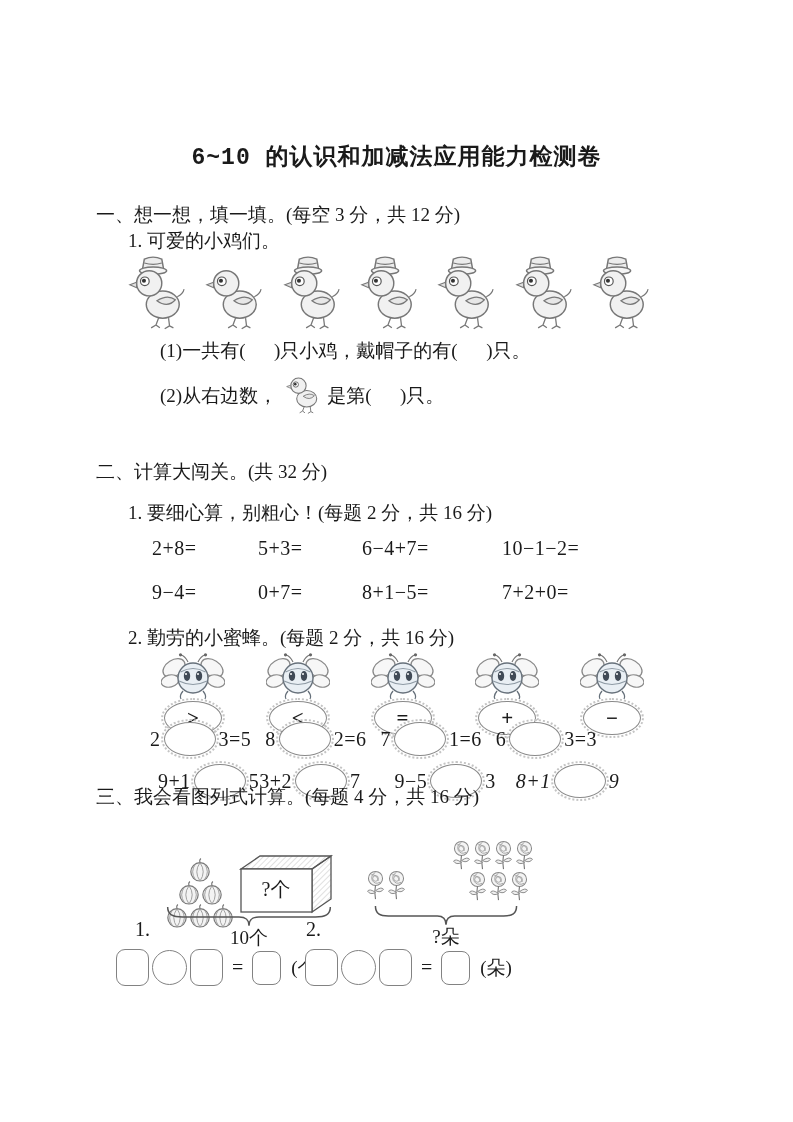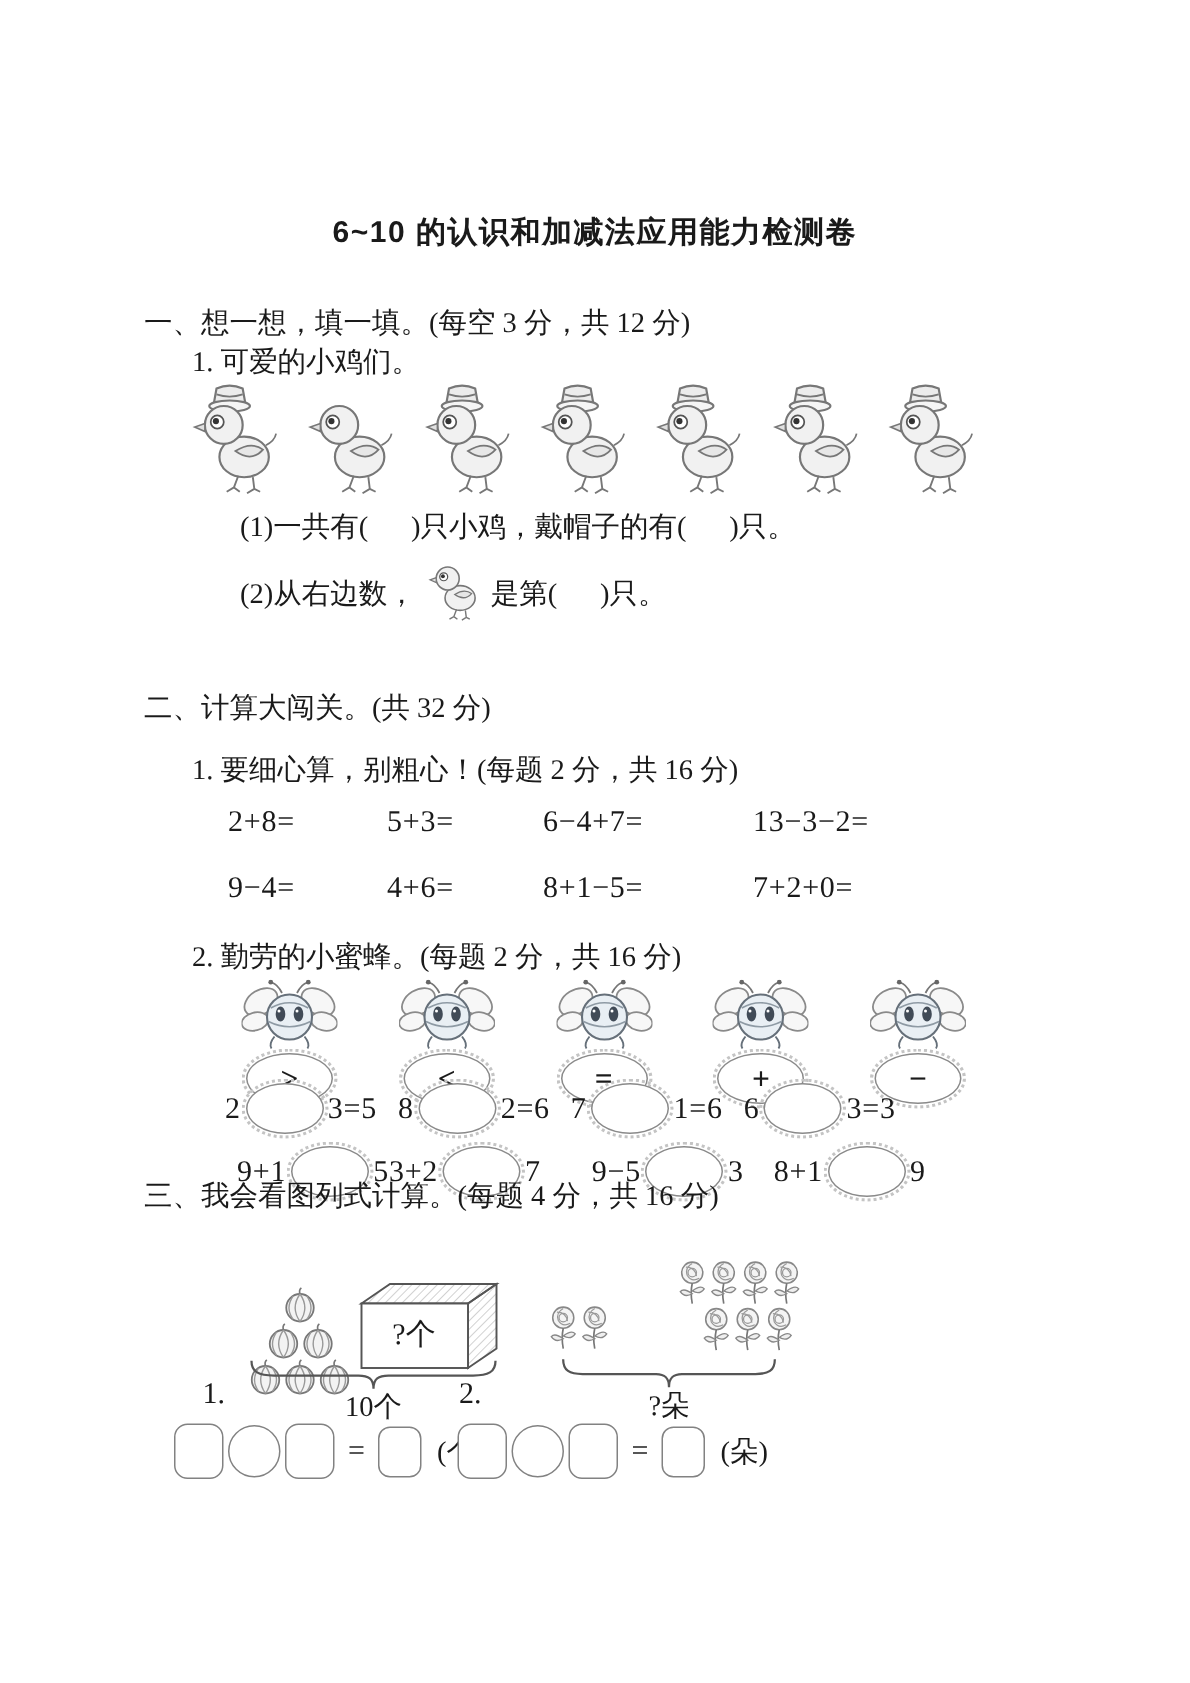--- a/index.html
+++ b/index.html
@@ -4,22 +4,22 @@
 <style>
   html,body{margin:0;padding:0;background:#ffffff;}
   .page{
     position:relative;width:793px;height:1122px;background:#fff;overflow:hidden;
     font-family:"Liberation Serif","DejaVu Serif",serif;color:#1a1a1a;
   }
   .zh{white-space:pre-wrap;}
   .abs{position:absolute;}
   .title{
     top:141px;left:0;width:100%;text-align:center;
-    font-family:Liberation Sans, sans-serif;
-    font-weight:700;font-size:20px;letter-spacing:1px;
+    font-family:Liberation Mono, monospace;
+    font-weight:700;font-size:23px;letter-spacing:1px;
   }
   .sec-heading{font-size:19px;}
   .q-label{font-size:19px;}
   .sub-line{font-size:19px;}
   
   .chicks-row{left:124px;top:254px;width:526px;display:flex;justify-content:space-between;}
   .sub2-row{left:160px;top:372px;height:48px;display:flex;align-items:center;gap:6px;}
   
   .calc-row{left:152px;display:grid;grid-template-columns:106px 104px 140px auto;font-size:20px;letter-spacing:.5px;}
   
@@ -30,21 +30,21 @@
     border:1.5px solid #8a8a8a;border-radius:50%;background:#fff;
     outline:2px dotted #c4c4c4;outline-offset:1px;box-sizing:border-box;
   }
   .bee-oval{width:58px;height:34px;margin-top:-4px;font-size:21px;font-weight:600;}
   .oval-row{display:flex;font-size:20px;letter-spacing:.5px;}
   .oval-row .oval-eq{display:inline-flex;align-items:center;}
   .eq-oval{width:52px;height:34px;margin:0 3px;}
   .oval-row1{left:150px;top:722px;gap:14px;}
   .oval-row2{left:158px;top:764px;gap:0;}
   .oval-row2 .oval-eq:nth-of-type(3){margin-left:34px;}
-  .oval-row2 .oval-eq:nth-of-type(4){margin-left:20px;}
+  .oval-row2 .oval-eq:nth-of-type(4){margin-left:20px;font-style:italic;}
   
   .fig-num{font-size:20px;}
   .p-pyramid{left:166px;top:858px;display:flex;flex-direction:column;align-items:center;}
   .p-row{display:flex;gap:1px;}
   .p-row + .p-row{margin-top:-5px;}
   .flower-row{display:flex;gap:2px;}
   .brace-label{text-align:center;font-size:19px;}
   .box-label{left:246px;top:876px;width:60px;text-align:center;font-size:20px;}
   
   .ans-group{top:949px;display:flex;align-items:center;}
@@ -213,26 +213,26 @@
 
 
   <div class="abs sec-heading zh" style="left:96px;top:459px;">二、计算大闯关。(共 32 分)</div>
   <div class="abs q-label zh" style="left:128px;top:500px;">1. 要细心算，别粗心！(每题 2 分，共 16 分)</div>
 
   <div class="abs calc-row" style="top:537px;">
 
   <span class="calc-eq">2+8=</span>
       <span class="calc-eq">5+3=</span>
       <span class="calc-eq">6−4+7=</span>
-      <span class="calc-eq">13−3−2=</span>
+      <span class="calc-eq">10−1−2=</span>
     </div>
   <div class="abs calc-row" style="top:581px;">
 
   <span class="calc-eq">9−4=</span>
-      <span class="calc-eq">4+6=</span>
+      <span class="calc-eq">0+7=</span>
       <span class="calc-eq">8+1−5=</span>
       <span class="calc-eq">7+2+0=</span>
     </div>
 
   <div class="abs q-label zh" style="left:128px;top:625px;">2. 勤劳的小蜜蜂。(每题 2 分，共 16 分)</div>
 
   <div class="abs bees-row">
 
       <span class="bee-block">
         <span style="display:inline-block;">

